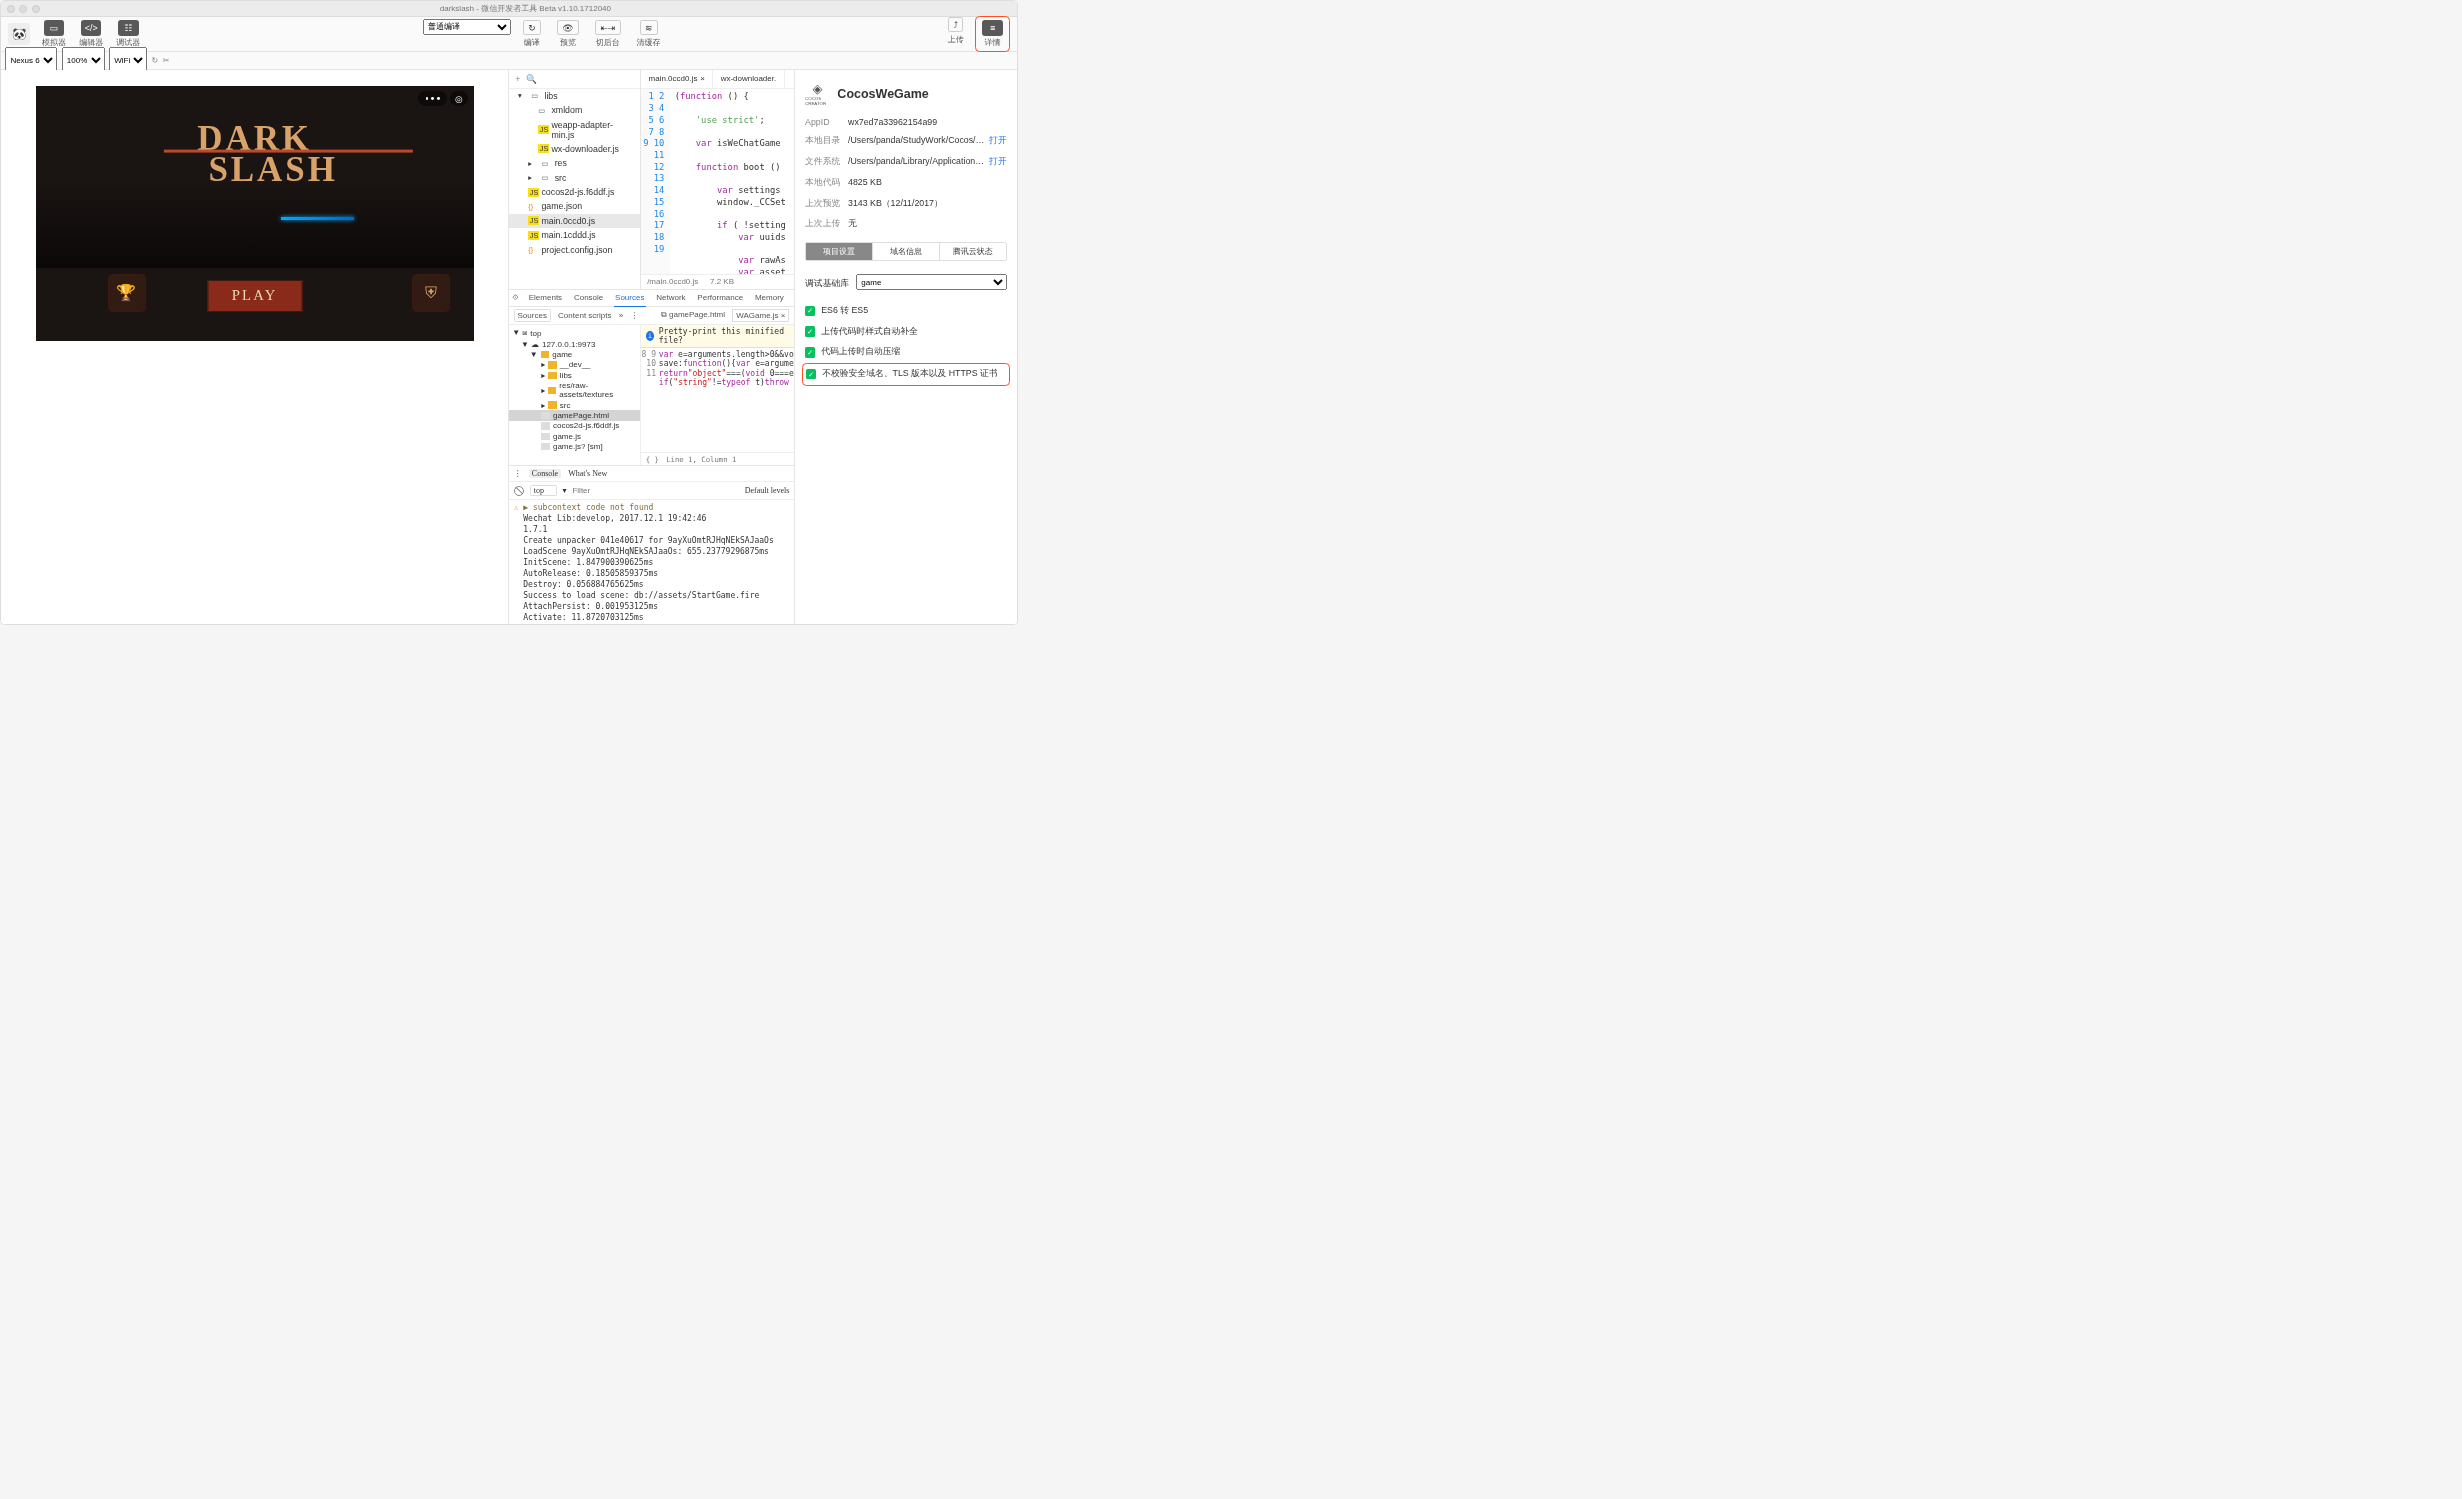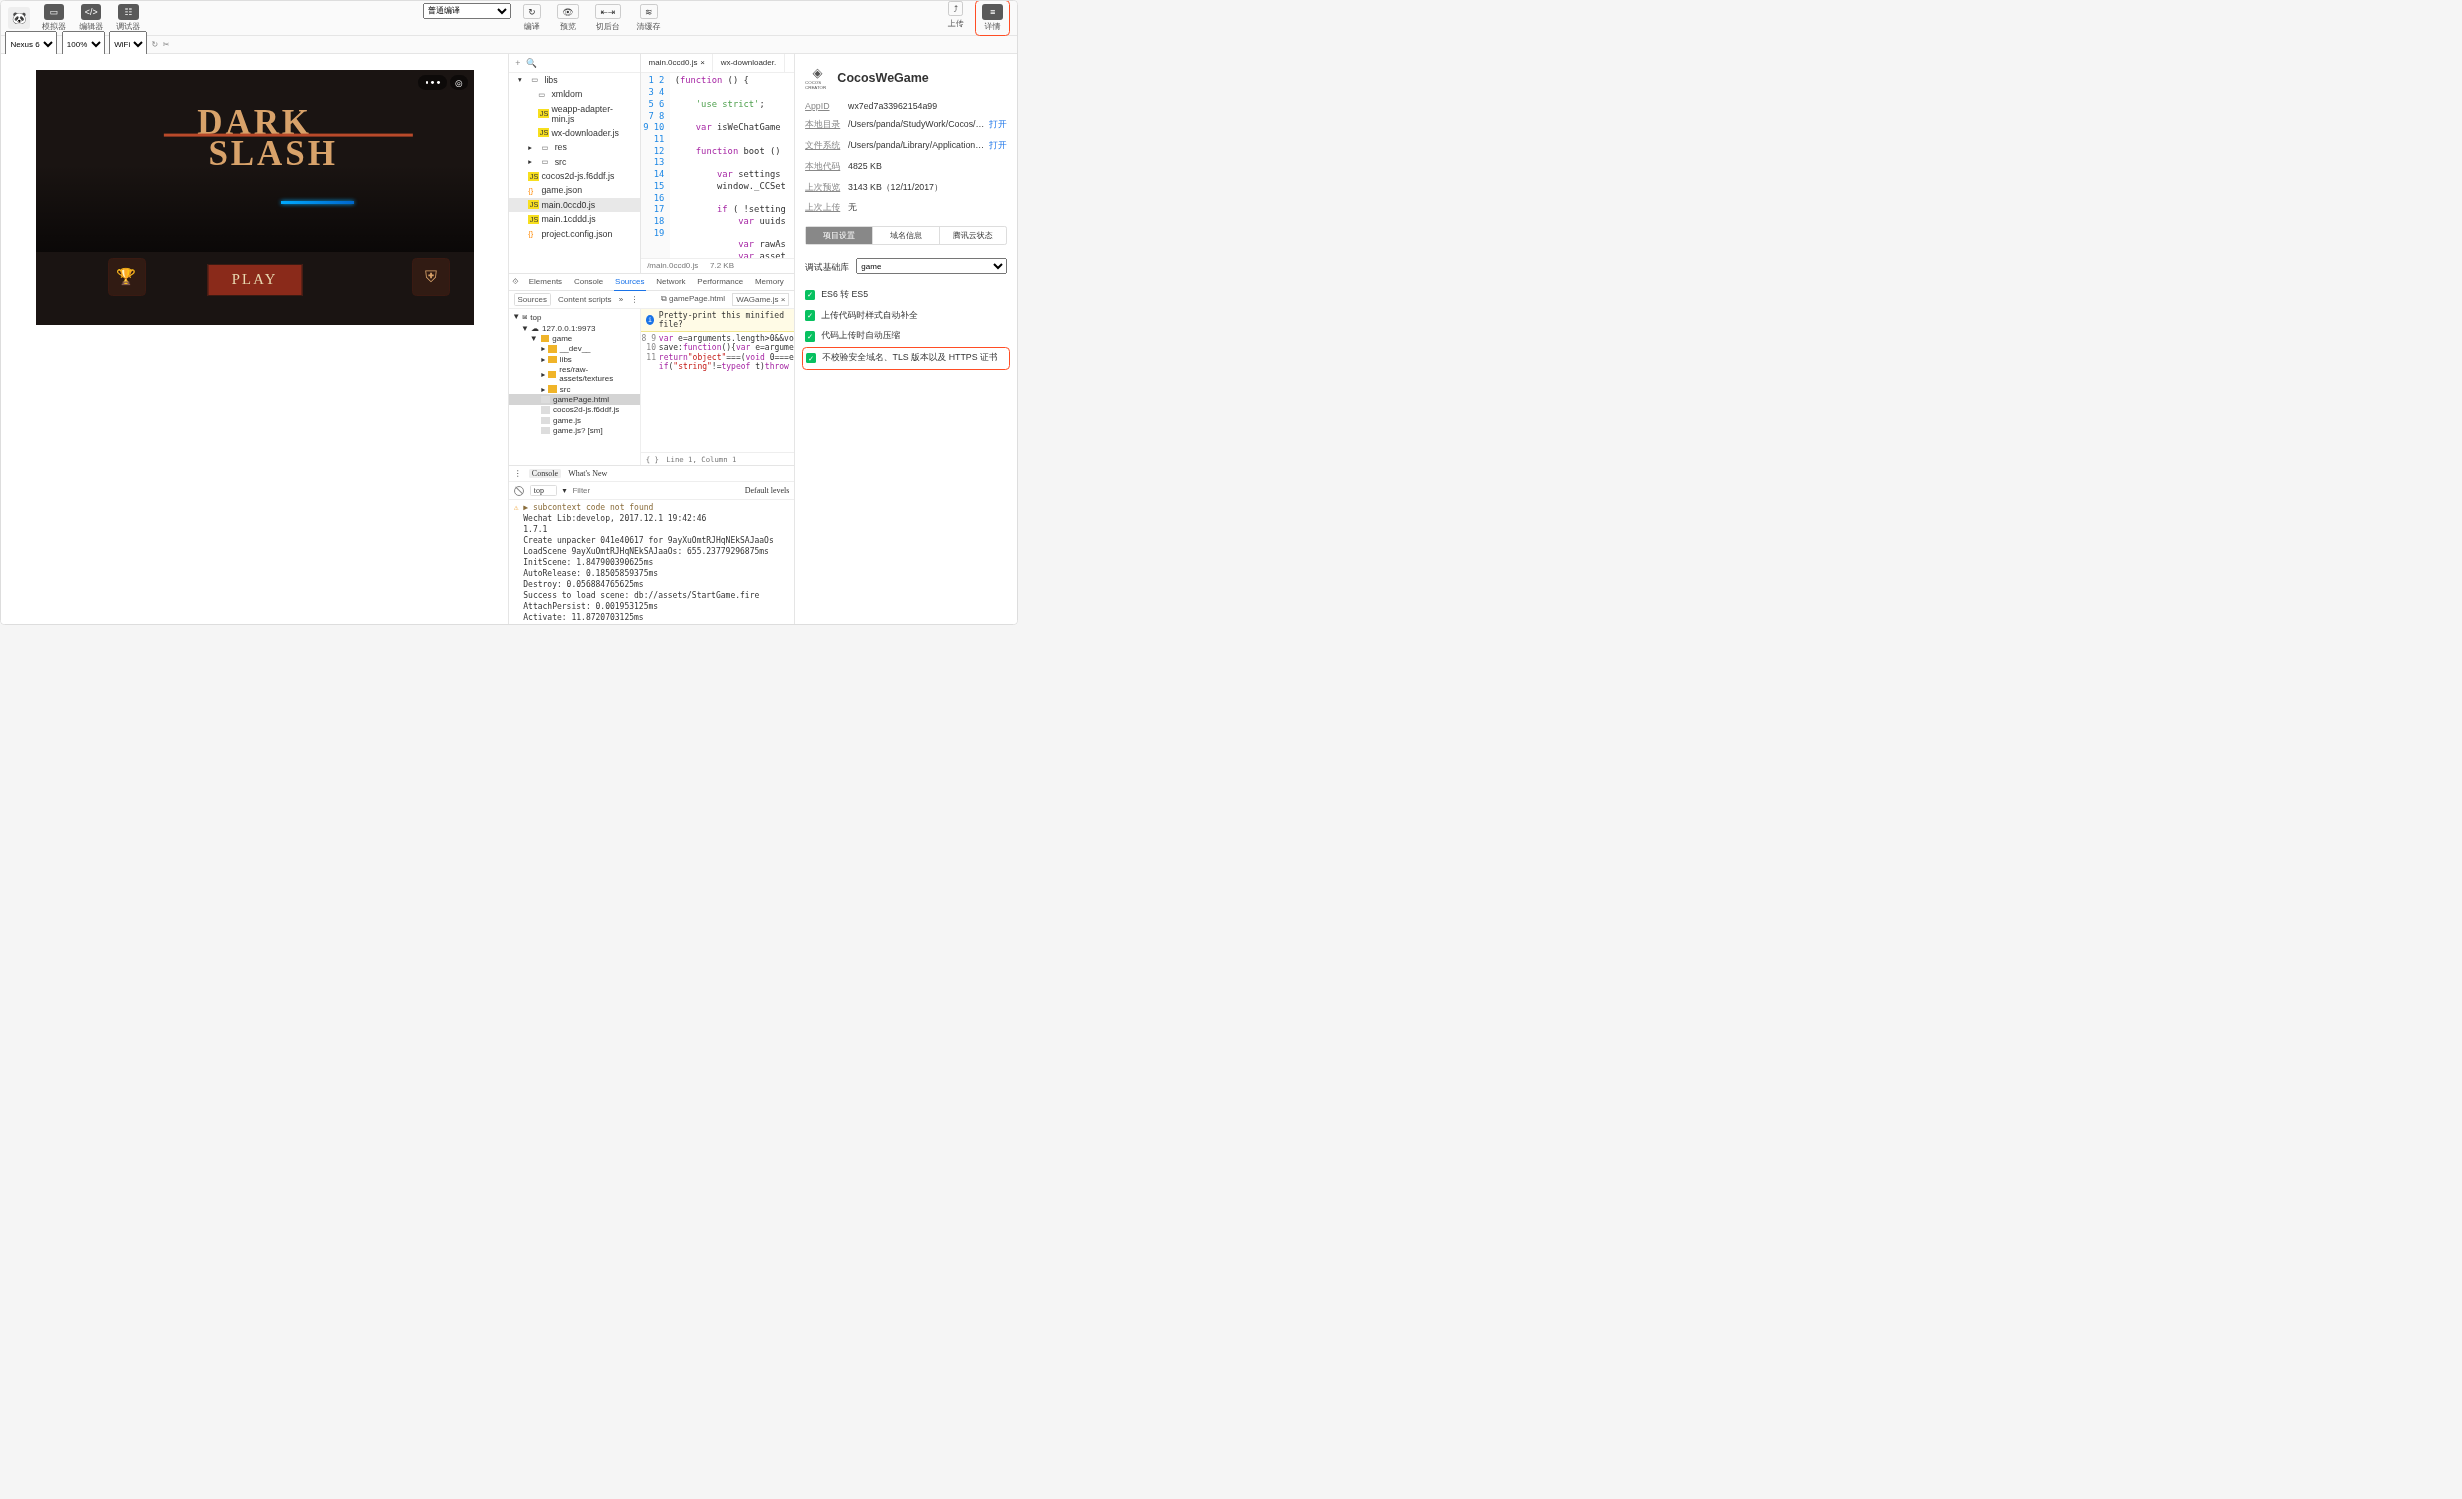--- a/index.html
+++ b/index.html
@@ -97,38 +97,46 @@
 .con-body { flex: 1; padding: 1.5px 4.4px; white-space: pre; line-height: 11px; color: #333; overflow: hidden; }
 .warn { color: #8a6d3b; }
 
 
 .details { width: 224px; border-left: 0.7px solid #e5e5e5; background: #fff; display: flex; flex-direction: column; font-size: 8.8px; overflow: hidden;}
 .det-header { display: flex; align-items: center; gap: 7.3px; padding: 11.7px 10.3px 5.9px; }
 .det-logo { width: 25px; height: 25px; border-radius: 2.9px; display:flex; flex-direction:column; align-items:center; justify-content:center; font-size:13px; color:#555;}
 .det-title { font-size: 12.5px; font-weight: 600; }
 .det-rows { padding: 0 10.3px; }
 .det-row { display: flex; padding: 4.4px 0; font-size: 8.8px; }
-.det-row .k { width: 43px; color: #888; text-decoration: underline; }
+.det-row .k { width: 43px; color: #888; }
 .det-row .v { flex: 1; color: #333; overflow: hidden; text-overflow: ellipsis; white-space: nowrap; }
 .det-row .link { color: #1a73e8; margin-left: 4.4px; cursor: pointer; }
 .det-tabs { display: flex; border: 0.7px solid #ddd; margin: 7.3px 10.3px; border-radius: 2.2px; }
 .det-tabs .t { flex: 1; text-align: center; padding: 2.9px 0; font-size: 8px; cursor: pointer; }
 .det-tabs .t.active { background: #888; color: #fff; }
 .det-tabs .t + .t { border-left: 0.7px solid #ddd; }
 .det-field { display: flex; align-items: flex-end; padding: 5.9px 10.3px; gap: 7.3px; }
 .det-field select { flex: 1; font-size: 8px; height: 16px; }
 .det-checks { margin: 4.4px 7.3px; }
 .chk { display: flex; align-items: center; gap: 5.9px; padding: 4.4px 2.9px; }
 .chk .box { width: 10.3px; height: 10.3px; background: #07c160; border-radius: 1.5px; display: flex; align-items: center; justify-content: center; color: #fff; font-size: 7.3px; }
 .chk.hl { border: 1.5px solid #ff4d24; border-radius: 4.4px; }
 </style>
 </head>
 <body>
 
 <div class="window">
+  <div class="titlebar">
+    <div class="traffic">
+      <div class="dot"></div>
+      <div class="dot"></div>
+      <div class="dot"></div>
+    </div>
+    <div class="title-center">darkslash - 微信开发者工具 Beta v1.10.1712040</div>
+  </div>
 
   <div class="toolbar">
     <div class="logo-btn">🐼</div>
     <div class="tool-group">
       <div class="tool-btn">
         <div class="tool-icon">▭</div>
         <div class="tool-label">模拟器</div>
       </div>
       <div class="tool-btn">
         <div class="tool-icon">&lt;/&gt;</div>

